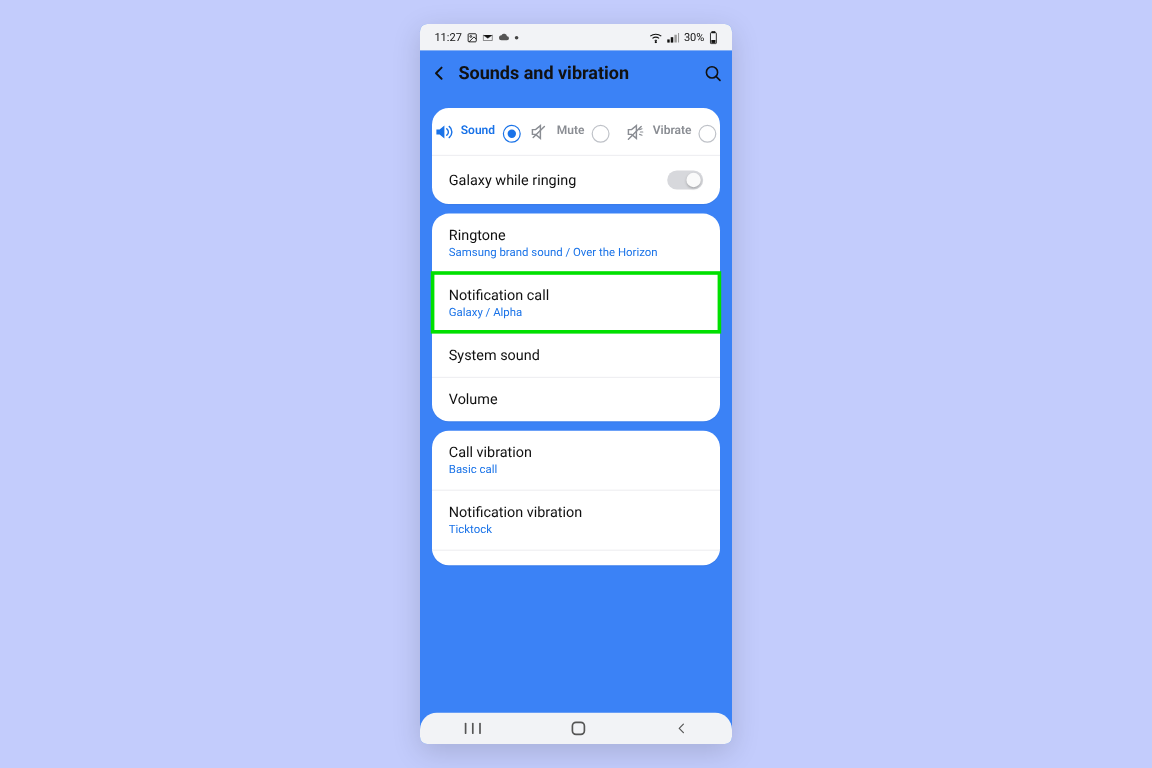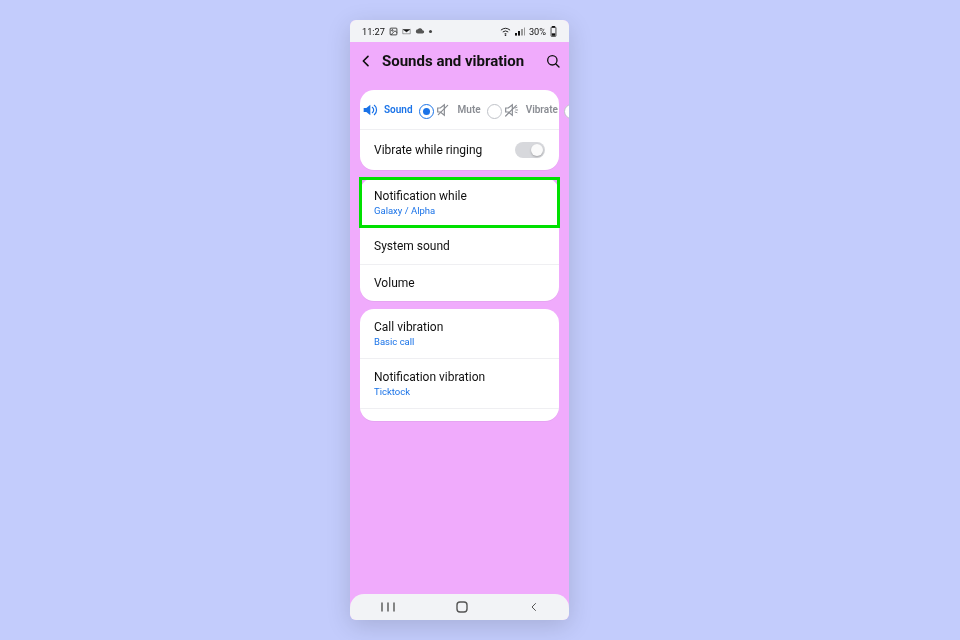--- a/index.html
+++ b/index.html
@@ -1,16 +1,16 @@
 <!DOCTYPE html>
 <html><head>
 <meta charset="utf-8">
 <style>
   html,body{margin:0;padding:0;width:960px;height:640px;background:#c3ccfc;font-family:-apple-system,BlinkMacSystemFont,"Segoe UI",Roboto,Arial,sans-serif;overflow:hidden}
-  .phone{position:absolute;left:350px;top:20px;width:219px;height:600px;background:#f0abfc;border-radius:6px;box-shadow:0 6px 24px rgba(0,0,0,.15);overflow:hidden}
+  .phone{position:absolute;left:350px;top:20px;width:260px;height:600px;background:#3b82f6;border-radius:6px;box-shadow:0 6px 24px rgba(0,0,0,.15);overflow:hidden}
   .statusbar{height:22px;display:flex;align-items:center;justify-content:space-between;padding:0 12px;font-size:9.2px;color:#111;background:#f2f3f6}
   .status-l,.status-r{display:flex;align-items:center;gap:4px}
   .status-r svg{display:block}
   .titlebar{display:flex;align-items:center;gap:8px;padding:10px 8px 12px}
   .titlebar .title{font-size:15px;font-weight:700;color:#111;flex:1}
   .iconbtn{color:#111;display:flex}
   .card{background:#fff;margin:8px 10px;border-radius:14px;box-shadow:0 1px 0 rgba(0,0,0,.04)}
   .modes{display:flex;align-items:stretch;padding:10px 0 10px}
   .mode-col{flex:1;display:flex;flex-direction:row;align-items:center;gap:6px;position:relative}
   .mode-col+.mode-col::before{content:"";position:absolute;left:0;top:4px;bottom:34px;width:1px;background:#e5e6ea}
@@ -114,28 +114,32 @@
         <svg width="18" height="16" viewBox="0 0 24 24" fill="none" stroke="#8a8d93" stroke-width="1.8" stroke-linecap="round">
             <path d="M4 9v6h4l6 5V4L8 9H4z" fill="none"></path>
             <line x1="20" y1="5" x2="4" y2="21"></line>
             <path d="M18 9l3-1M18 15l3 1M19 12h3" stroke-width="1.4"></path>
           </svg>
         <span class="mode-label mode-inactive">Vibrate</span>
         <span class="radio"></span>
       </div>
     </div>
     <div class="row">
-      <span class="lbl">Vibrate while ringing</span>
+      <span class="lbl">Galaxy while ringing</span>
       <span class="toggle"></span>
     </div>
   </div>
 
   <div class="card">
+    <div class="list-item">
+      <div class="li-title">Ringtone</div>
+      <div class="li-sub">Samsung brand sound / Over the Horizon</div>
+    </div>
     <div class="list-item highlight">
-      <div class="li-title">Notification while</div>
+      <div class="li-title">Notification call</div>
       <div class="li-sub">Galaxy / Alpha</div>
     </div>
     <div class="list-item">
       <div class="li-title">System sound</div>
     </div>
     <div class="list-item">
       <div class="li-title">Volume</div>
     </div>
   </div>
 

